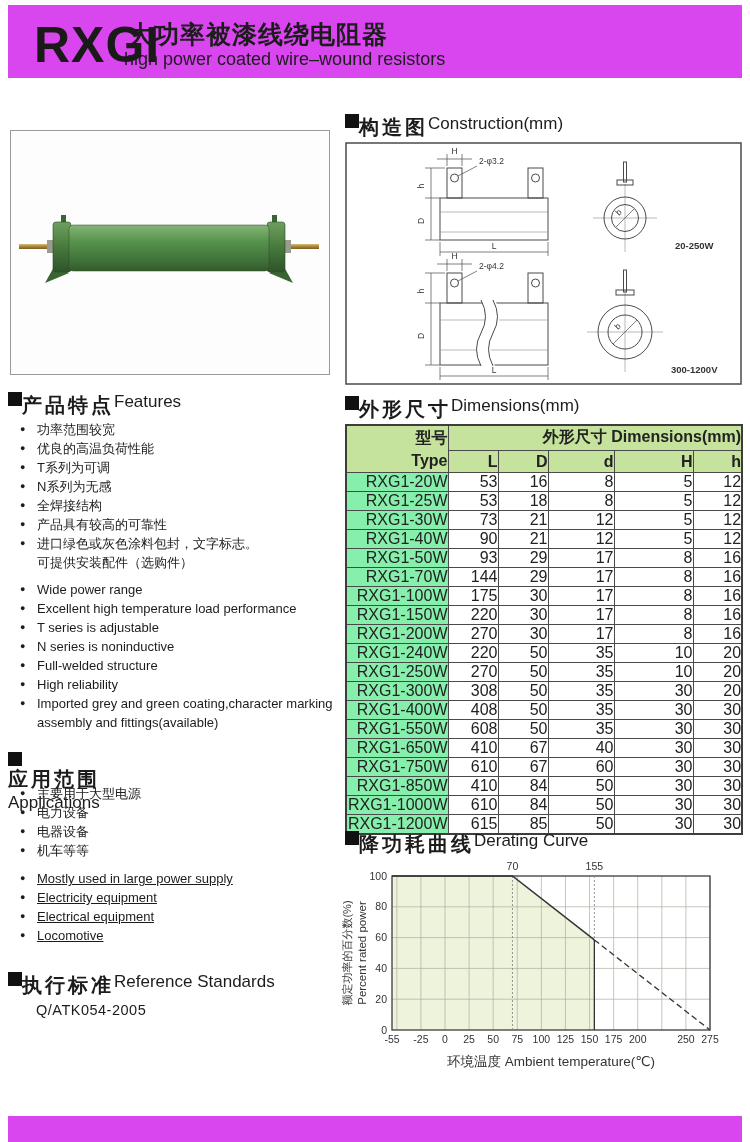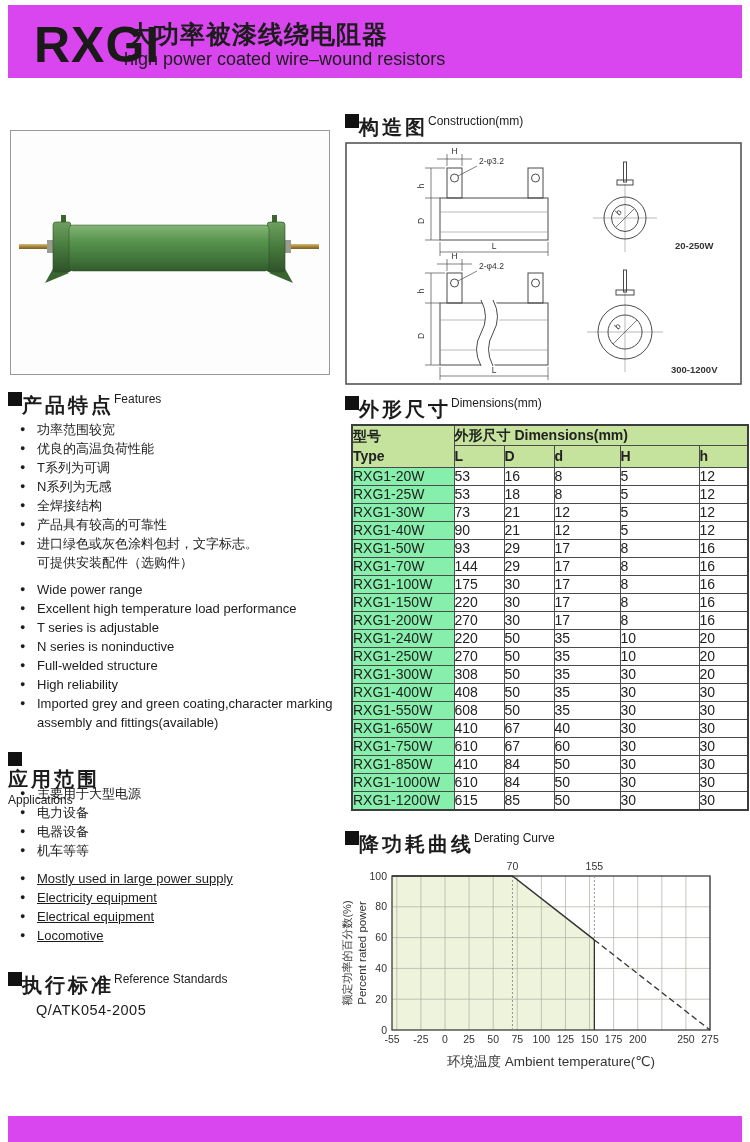--- a/index.html
+++ b/index.html
@@ -10,32 +10,32 @@
   .band{background:#d946ef;}
   #top-band{left:8px;top:5px;width:734px;height:73px;}
   #bottom-band{left:8px;top:1116px;width:734px;height:26px;}
   #brand{left:26px;top:11px;font-size:50px;font-weight:800;letter-spacing:1px;color:#1a1a18;}
   #title-zh{left:120px;top:13px;font-size:25px;font-weight:700;letter-spacing:1px;}
   #title-en{left:116px;top:44px;font-size:18px;font-weight:500;text-align:center;}
   
   .sec-h{display:flex;white-space:nowrap;}
   .sec-h .sq{width:14px;height:14px;background:#111;flex:0 0 auto;}
   .sec-h .zh{font-size:20px;font-weight:700;letter-spacing:3px;}
-  .sec-h .en{font-size:12px;font-weight:500;letter-spacing:0;}
+  .sec-h .en{font-size:17px;font-weight:500;letter-spacing:0;}
   
   #photo-box{left:10px;top:130px;width:318px;height:243px;background:#fdfdfd;border:1px solid #999;}
   
   #diagram-box{left:345px;top:142px;width:397px;height:243px;}
   
   ul.blist{list-style:none;margin:0;padding:0;font-size:13px;line-height:19px;}
   ul.blist li{position:relative;padding-left:17px;white-space:pre-line;}
   ul.blist li::before{content:"●";position:absolute;left:0;top:0;font-size:9px;line-height:19px;}
   
   #dim-table{left:345px;top:424px;width:396px;border-collapse:collapse;table-layout:fixed;
-             font-size:14px;text-align:left;margin-left:6px;}
+             font-size:16px;text-align:right;}
   #dim-table td{border:1px solid #4a4a4a;padding:0;height:17px;background:#fff;color:#222;}
   #dim-table .hd{background:#c5e39d;font-weight:700;}
   #dim-table .hd2{background:#c5e39d;font-weight:700;height:19px;}
   #dim-table td.typ{background:#86efac;}
   #dim-table{border:2px solid #3d3d3d;}
   .typehead{line-height:1.45;font-weight:700;}
   
   #chart-wrap{left:340px;top:858px;width:410px;height:218px;}
   svg text{fill:#333;}
   .dwg{stroke:#4a4a4a;fill:none;stroke-width:1;}

